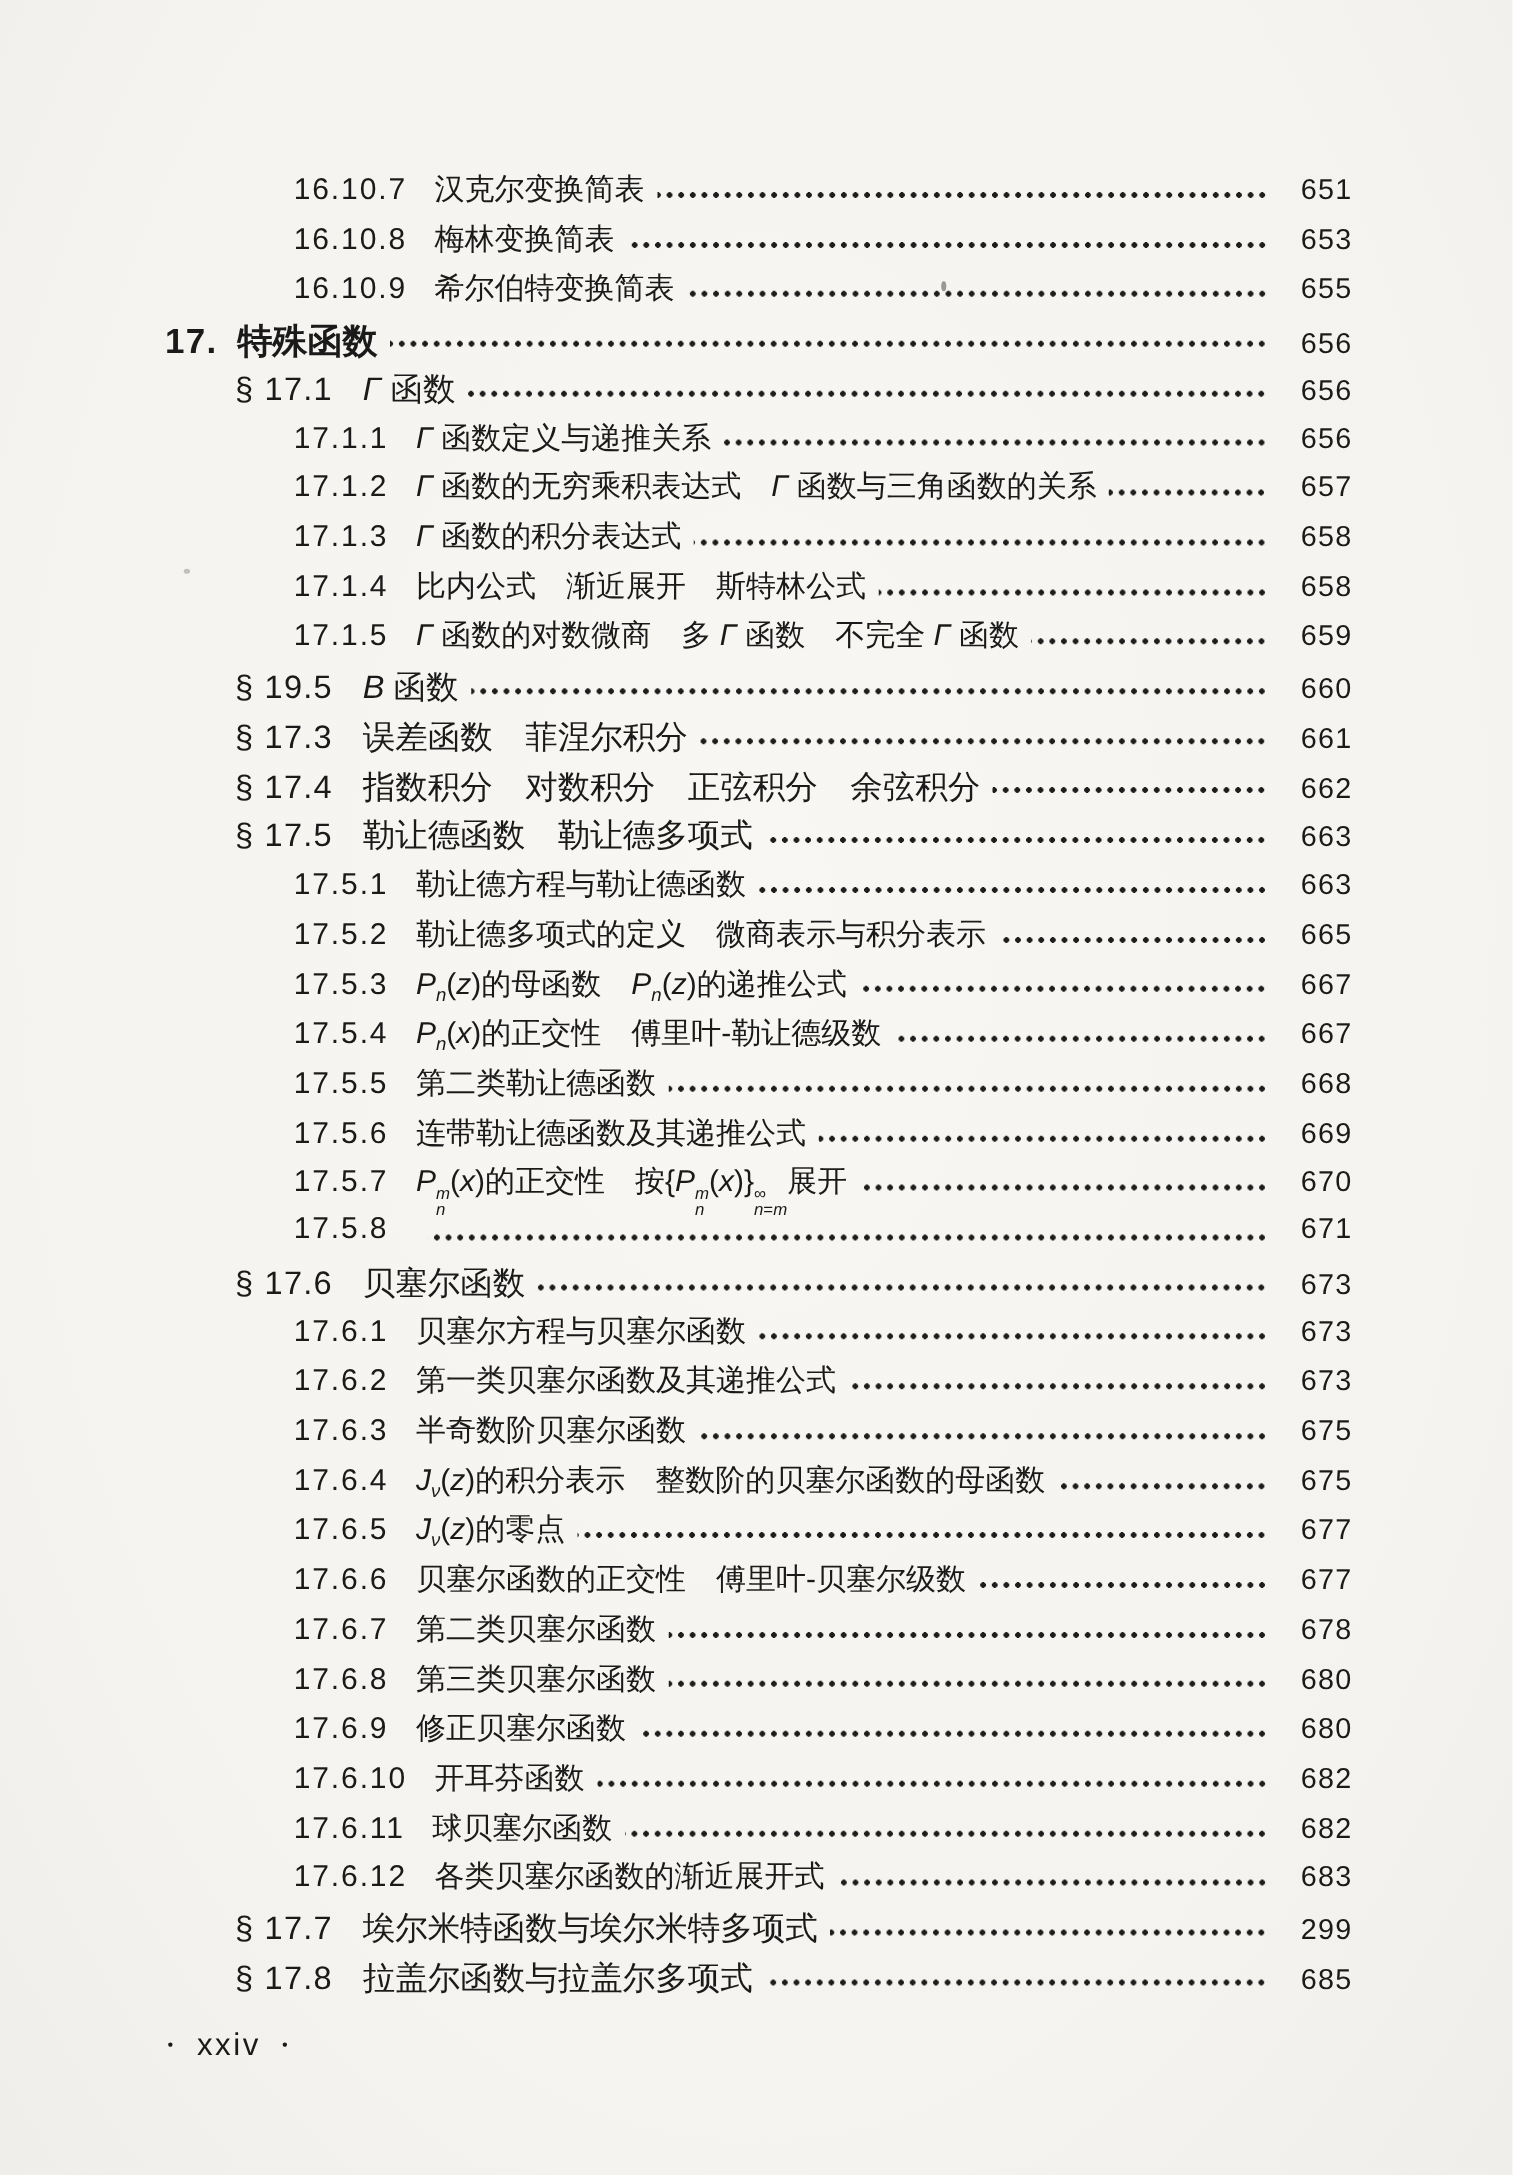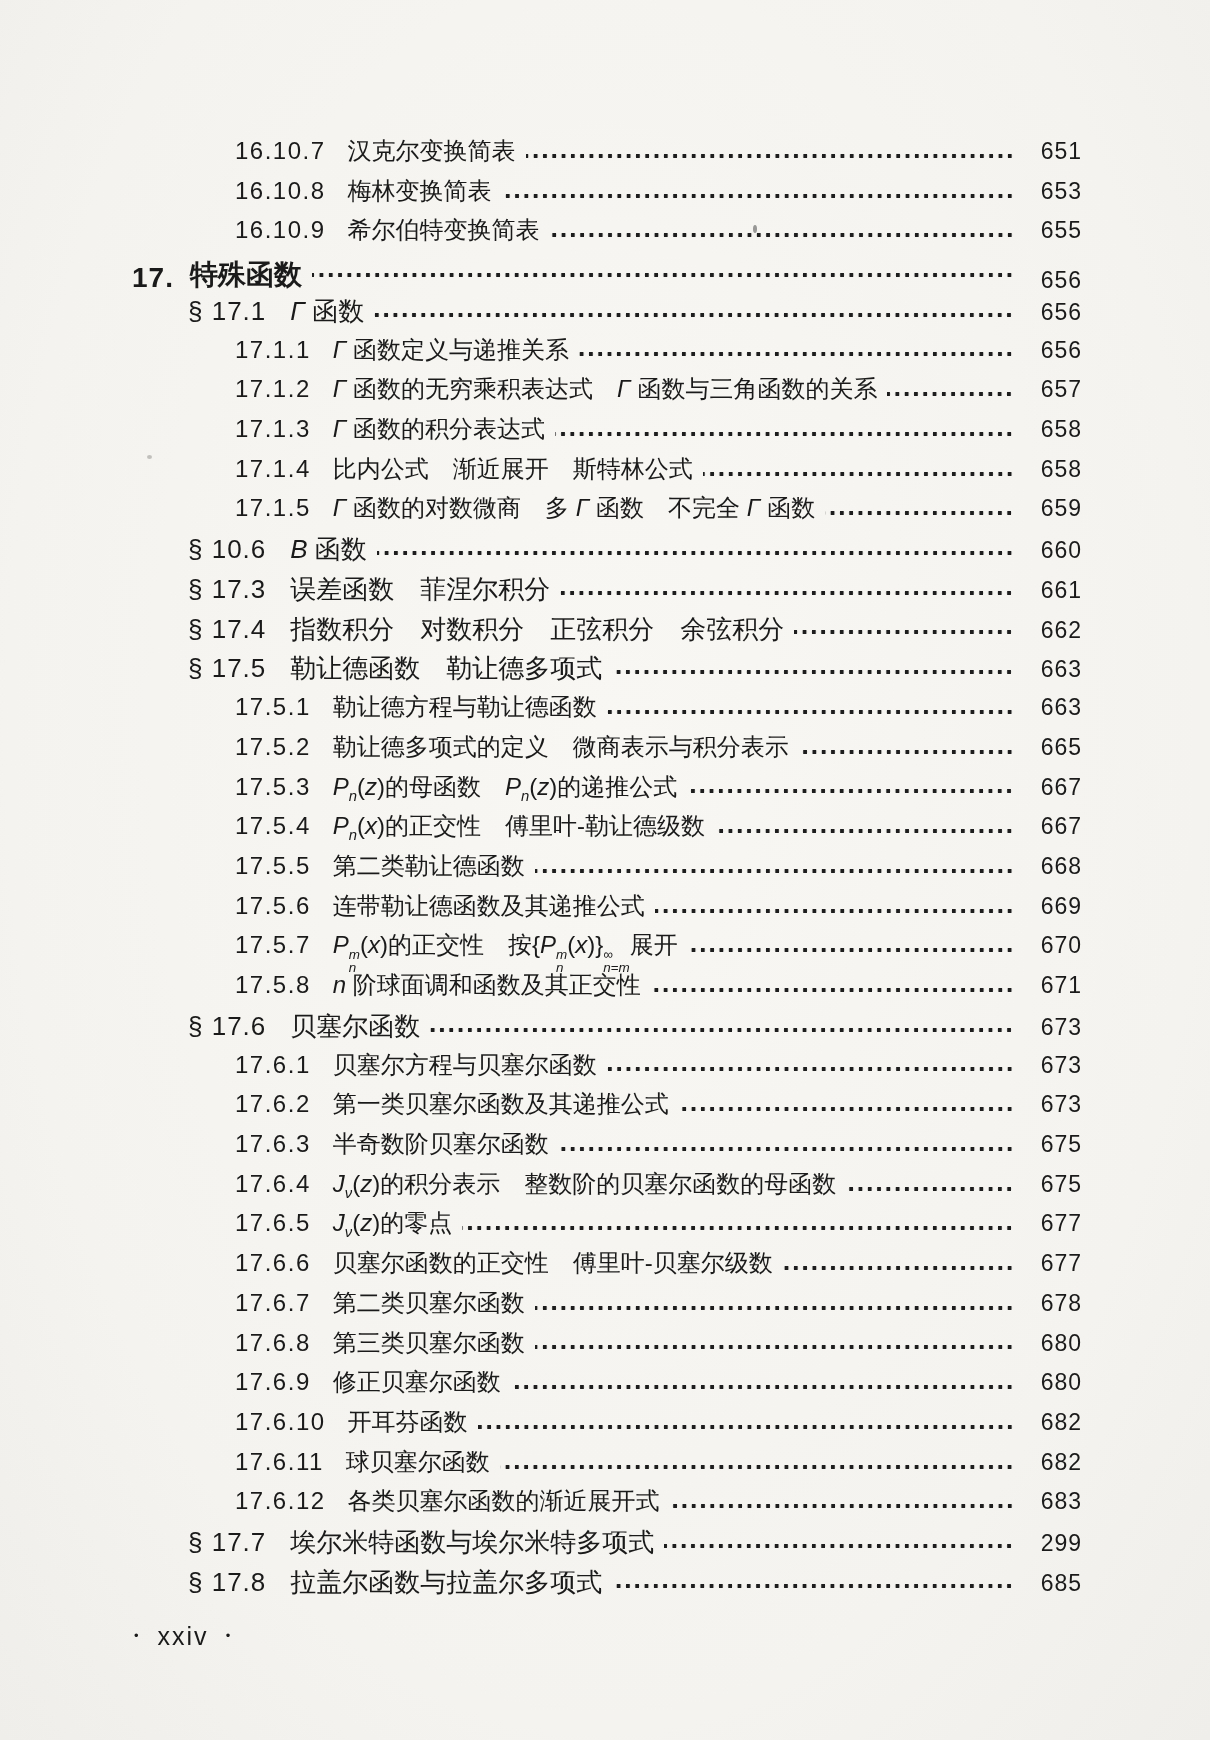--- a/index.html
+++ b/index.html
@@ -4,21 +4,21 @@
 <style>
   html,body{margin:0;padding:0;}
   .page{
     width:1210px;height:1740px;position:relative;overflow:hidden;
     background:radial-gradient(ellipse at 50% 42%, #f8f7f4 0%, #f4f3ef 70%, #efeeea 100%);
     color:#1a1a1a;
     font-family:Liberation Sans, sans-serif;
   }
   .toc{position:absolute;left:132px;top:135px;width:950px;}
   .row{display:flex;align-items:baseline;height:39.72px;white-space:pre;}
-  .lvl-chapter{font-weight:700;font-size:28px;align-items:flex-end;}
+  .lvl-chapter{font-weight:700;font-size:28px;}
   .lvl-chapter .num{margin-right:16px;letter-spacing:1px;}
   .lvl-section{font-size:26px;margin-left:56px;}
   .lvl-section .num{margin-right:24px;letter-spacing:1px;}
   .lvl-sub{font-size:24px;margin-left:103px;}
   .lvl-sub .num{margin-right:22px;letter-spacing:1.5px;}
   .title{flex:0 0 auto;}
   .dots{
     flex:1 1 auto;min-width:14px;align-self:center;height:8px;
     margin-left:10px;margin-right:10px;position:relative;top:1px;
     background-image:radial-gradient(circle,#1d1d1d 2.1px,rgba(0,0,0,0) 2.4px);
@@ -45,32 +45,32 @@
       <div class="row lvl-sub"><span class="num">16.10.7</span><span class="title">汉克尔变换简表</span><span class="dots"></span><span class="pg">651</span></div>
       <div class="row lvl-sub"><span class="num">16.10.8</span><span class="title">梅林变换简表</span><span class="dots"></span><span class="pg">653</span></div>
       <div class="row lvl-sub"><span class="num">16.10.9</span><span class="title">希尔伯特变换简表</span><span class="dots"></span><span class="pg">655</span></div>
       <div class="row lvl-chapter"><span class="num">17.</span><span class="title">特殊函数</span><span class="dots"></span><span class="pg">656</span></div>
       <div class="row lvl-section"><span class="num">§ 17.1</span><span class="title"><i>Γ</i> 函数</span><span class="dots"></span><span class="pg">656</span></div>
       <div class="row lvl-sub"><span class="num">17.1.1</span><span class="title"><i>Γ</i> 函数定义与递推关系</span><span class="dots"></span><span class="pg">656</span></div>
       <div class="row lvl-sub"><span class="num">17.1.2</span><span class="title"><i>Γ</i> 函数的无穷乘积表达式　<i>Γ</i> 函数与三角函数的关系</span><span class="dots"></span><span class="pg">657</span></div>
       <div class="row lvl-sub"><span class="num">17.1.3</span><span class="title"><i>Γ</i> 函数的积分表达式</span><span class="dots"></span><span class="pg">658</span></div>
       <div class="row lvl-sub"><span class="num">17.1.4</span><span class="title">比内公式　渐近展开　斯特林公式</span><span class="dots"></span><span class="pg">658</span></div>
       <div class="row lvl-sub"><span class="num">17.1.5</span><span class="title"><i>Γ</i> 函数的对数微商　多 <i>Γ</i> 函数　不完全 <i>Γ</i> 函数</span><span class="dots"></span><span class="pg">659</span></div>
-      <div class="row lvl-section"><span class="num">§ 10.6</span><span class="title"><i>B</i> 函数</span><span class="dots"></span><span class="pg">660</span></div>
+      <div class="row lvl-section"><span class="num">§ 19.5</span><span class="title"><i>B</i> 函数</span><span class="dots"></span><span class="pg">660</span></div>
       <div class="row lvl-section"><span class="num">§ 17.3</span><span class="title">误差函数　菲涅尔积分</span><span class="dots"></span><span class="pg">661</span></div>
       <div class="row lvl-section"><span class="num">§ 17.4</span><span class="title">指数积分　对数积分　正弦积分　余弦积分</span><span class="dots"></span><span class="pg">662</span></div>
       <div class="row lvl-section"><span class="num">§ 17.5</span><span class="title">勒让德函数　勒让德多项式</span><span class="dots"></span><span class="pg">663</span></div>
       <div class="row lvl-sub"><span class="num">17.5.1</span><span class="title">勒让德方程与勒让德函数</span><span class="dots"></span><span class="pg">663</span></div>
       <div class="row lvl-sub"><span class="num">17.5.2</span><span class="title">勒让德多项式的定义　微商表示与积分表示</span><span class="dots"></span><span class="pg">665</span></div>
       <div class="row lvl-sub"><span class="num">17.5.3</span><span class="title"><i>P</i><sub><i>n</i></sub>(<i>z</i>)的母函数　<i>P</i><sub><i>n</i></sub>(<i>z</i>)的递推公式</span><span class="dots"></span><span class="pg">667</span></div>
       <div class="row lvl-sub"><span class="num">17.5.4</span><span class="title"><i>P</i><sub><i>n</i></sub>(<i>x</i>)的正交性　傅里叶-勒让德级数</span><span class="dots"></span><span class="pg">667</span></div>
       <div class="row lvl-sub"><span class="num">17.5.5</span><span class="title">第二类勒让德函数</span><span class="dots"></span><span class="pg">668</span></div>
       <div class="row lvl-sub"><span class="num">17.5.6</span><span class="title">连带勒让德函数及其递推公式</span><span class="dots"></span><span class="pg">669</span></div>
       <div class="row lvl-sub"><span class="num">17.5.7</span><span class="title"><i>P</i><span class="stk"><span><i>m</i></span><span><i>n</i></span></span>(<i>x</i>)的正交性　按{<i>P</i><span class="stk"><span><i>m</i></span><span><i>n</i></span></span>(<i>x</i>)}<span class="stk"><span>∞</span><span><i>n</i>=<i>m</i></span></span>展开</span><span class="dots"></span><span class="pg">670</span></div>
-      <div class="row lvl-sub"><span class="num">17.5.8</span><span class="title"><i>n</i> 阶球面调和函数及其正交性</span><span class="dots"></span><span class="pg">671</span></div>
+      <div class="row lvl-sub"><span class="num">17.5.8</span><span class="dots"></span><span class="pg">671</span></div>
       <div class="row lvl-section"><span class="num">§ 17.6</span><span class="title">贝塞尔函数</span><span class="dots"></span><span class="pg">673</span></div>
       <div class="row lvl-sub"><span class="num">17.6.1</span><span class="title">贝塞尔方程与贝塞尔函数</span><span class="dots"></span><span class="pg">673</span></div>
       <div class="row lvl-sub"><span class="num">17.6.2</span><span class="title">第一类贝塞尔函数及其递推公式</span><span class="dots"></span><span class="pg">673</span></div>
       <div class="row lvl-sub"><span class="num">17.6.3</span><span class="title">半奇数阶贝塞尔函数</span><span class="dots"></span><span class="pg">675</span></div>
       <div class="row lvl-sub"><span class="num">17.6.4</span><span class="title"><i>J</i><sub><i>ν</i></sub>(<i>z</i>)的积分表示　整数阶的贝塞尔函数的母函数</span><span class="dots"></span><span class="pg">675</span></div>
       <div class="row lvl-sub"><span class="num">17.6.5</span><span class="title"><i>J</i><sub><i>ν</i></sub>(<i>z</i>)的零点</span><span class="dots"></span><span class="pg">677</span></div>
       <div class="row lvl-sub"><span class="num">17.6.6</span><span class="title">贝塞尔函数的正交性　傅里叶-贝塞尔级数</span><span class="dots"></span><span class="pg">677</span></div>
       <div class="row lvl-sub"><span class="num">17.6.7</span><span class="title">第二类贝塞尔函数</span><span class="dots"></span><span class="pg">678</span></div>
       <div class="row lvl-sub"><span class="num">17.6.8</span><span class="title">第三类贝塞尔函数</span><span class="dots"></span><span class="pg">680</span></div>
       <div class="row lvl-sub"><span class="num">17.6.9</span><span class="title">修正贝塞尔函数</span><span class="dots"></span><span class="pg">680</span></div>

